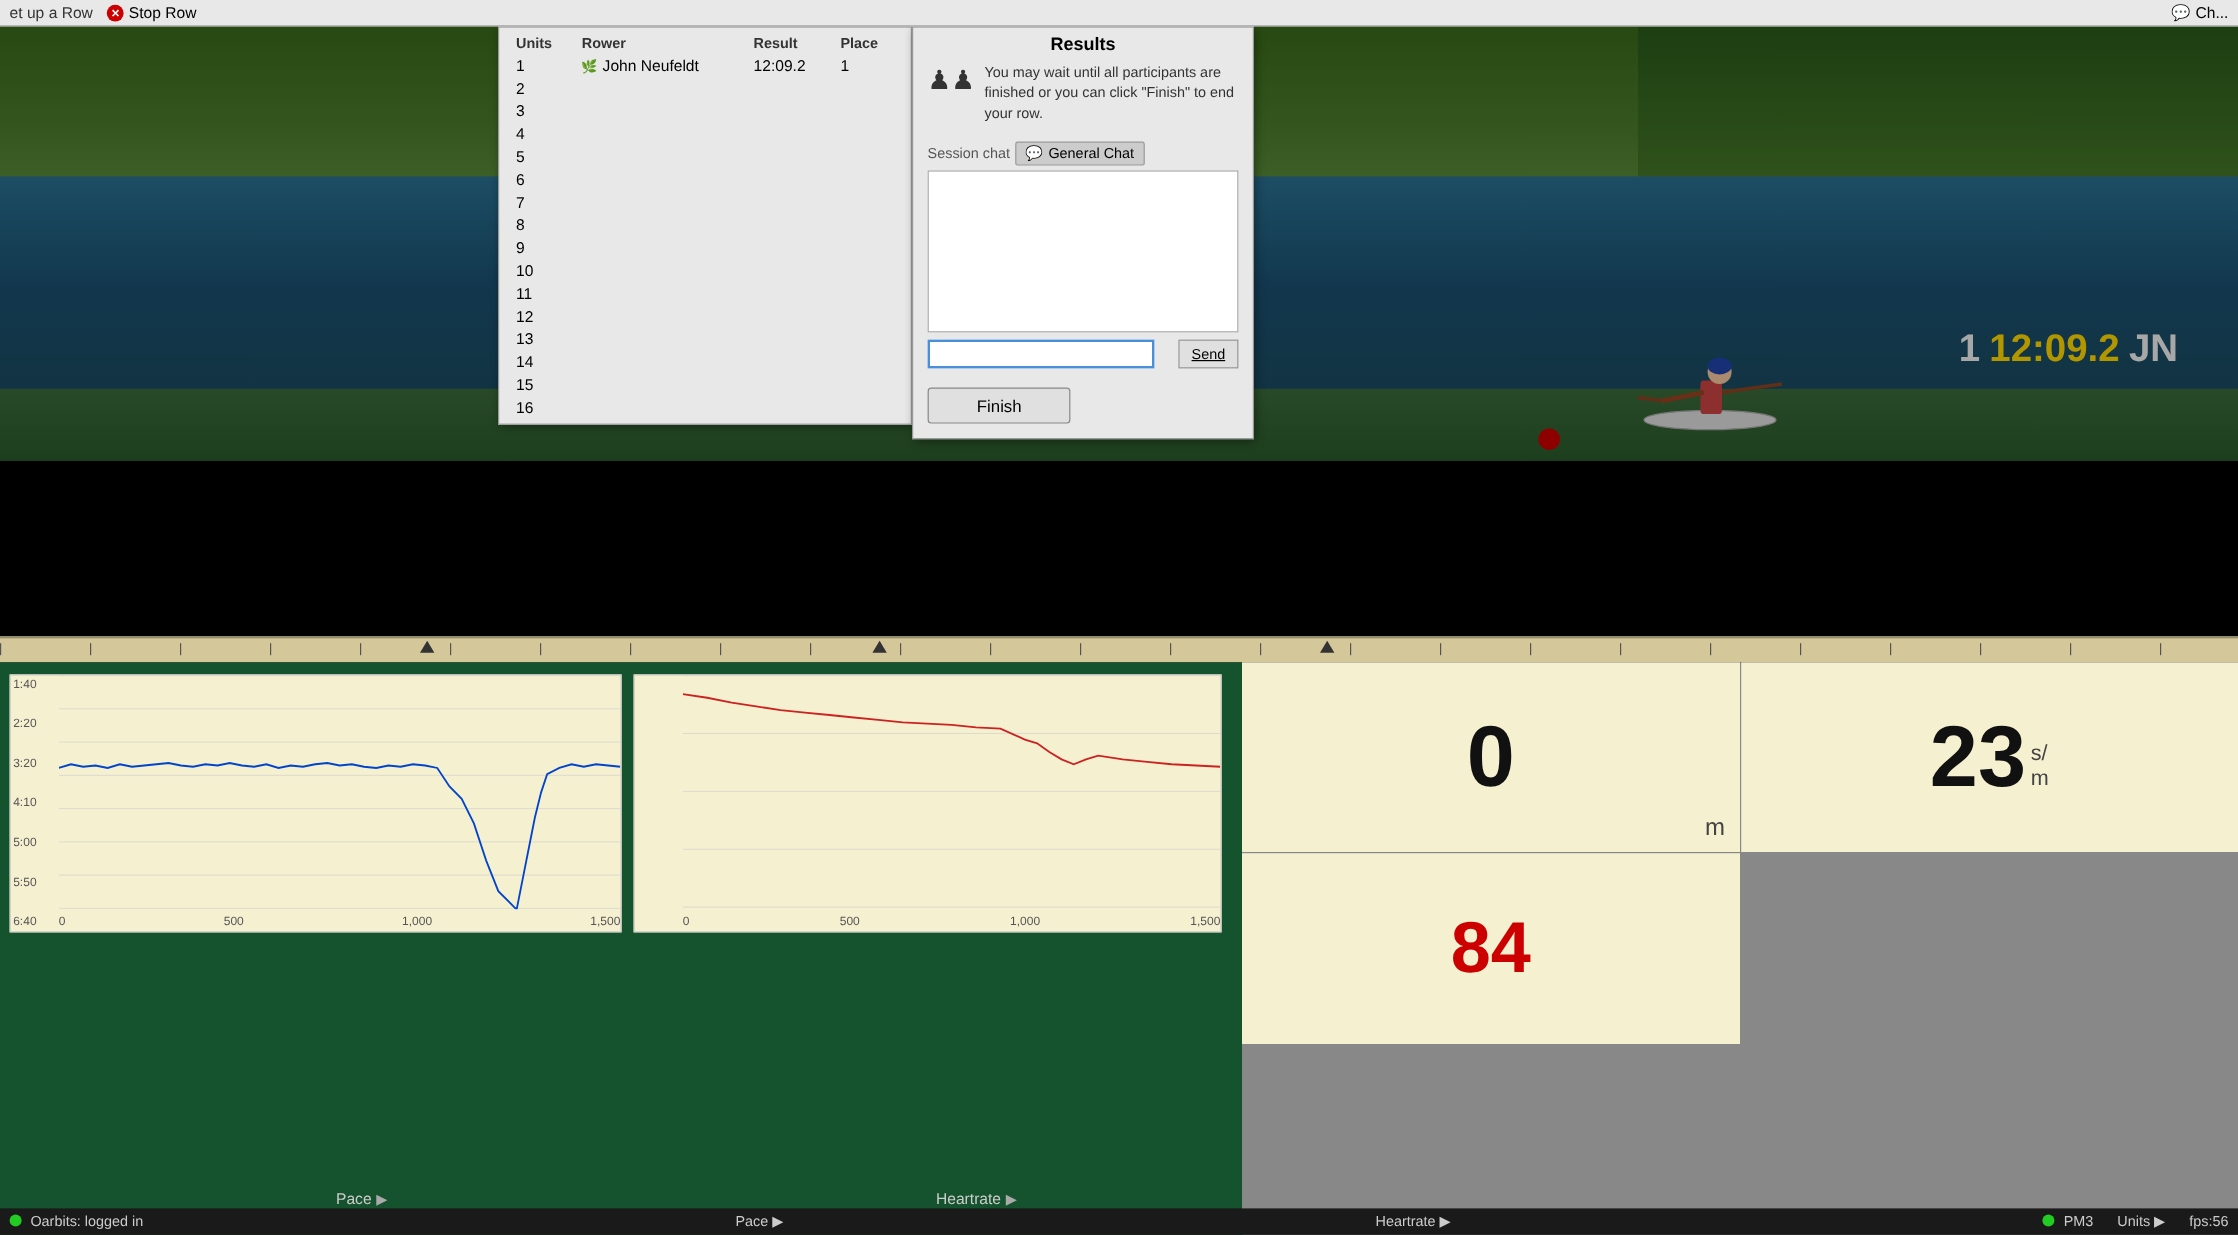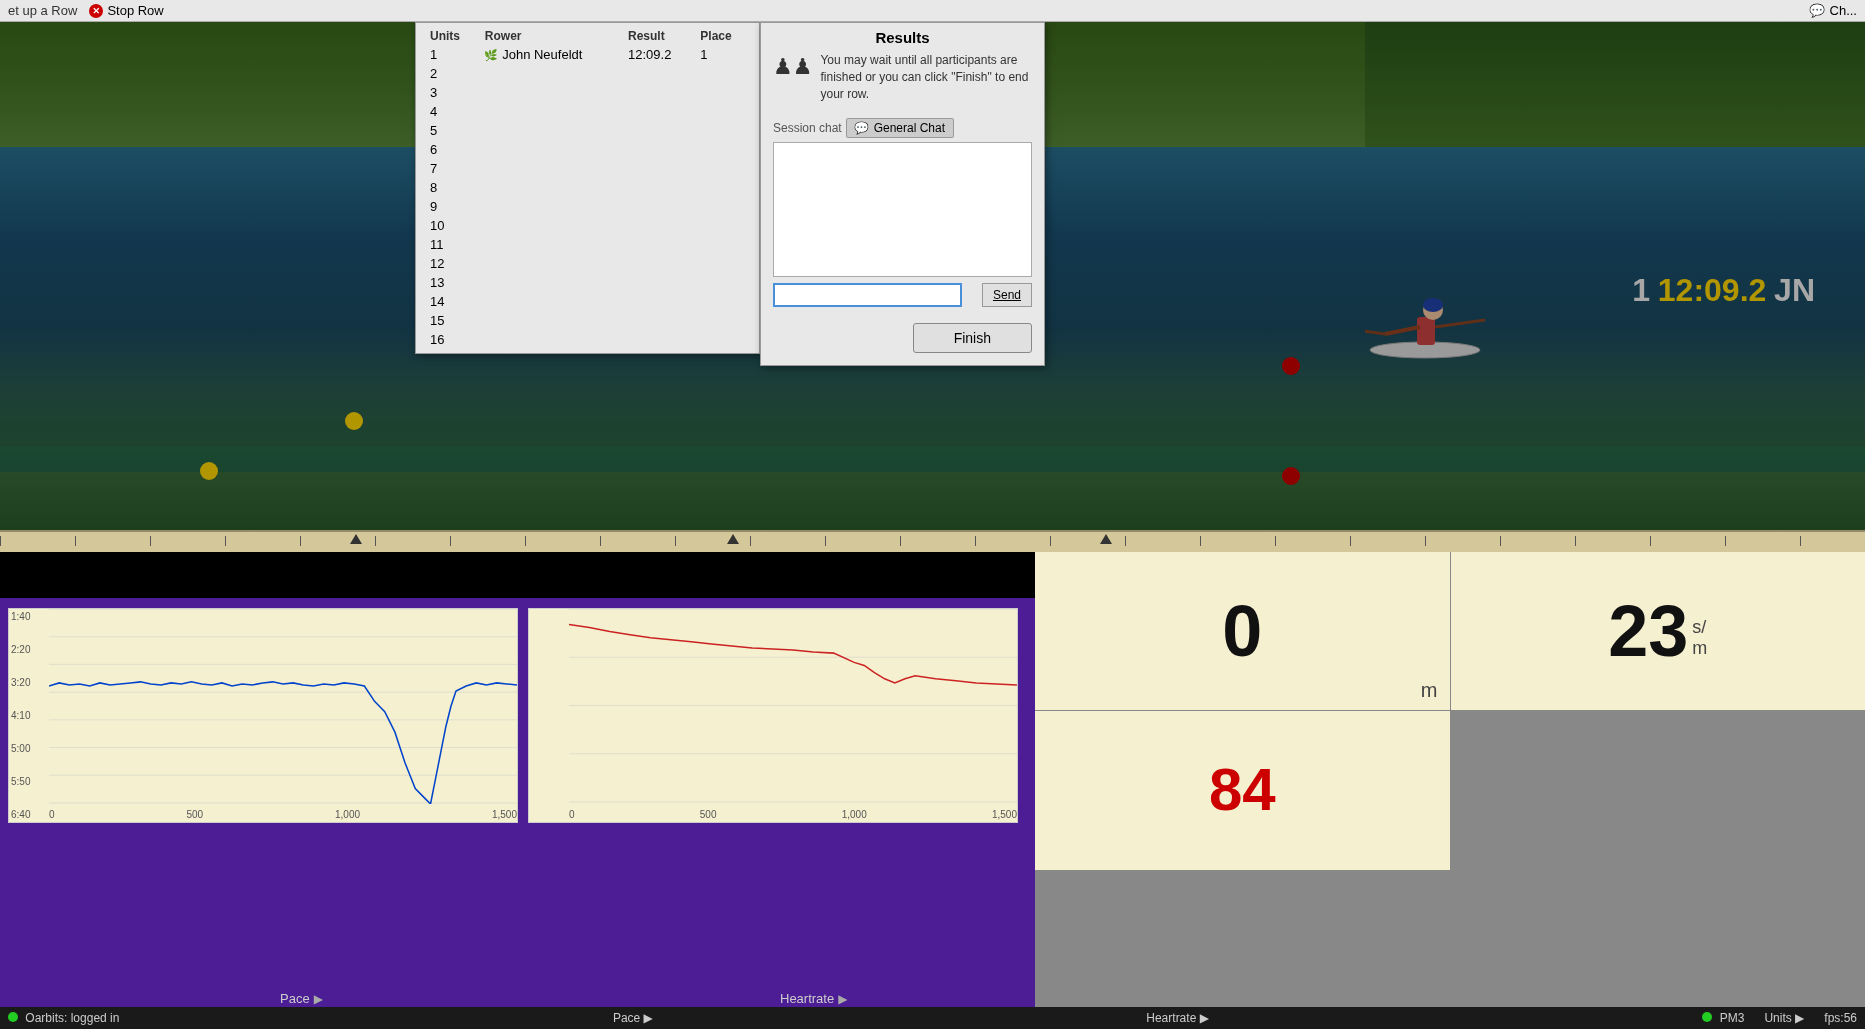--- a/index.html
+++ b/index.html
@@ -34,21 +34,21 @@
     #top-bar .chat-link {
       margin-left: auto;
       display: flex; align-items: center; gap: 4px;
       font-size: 13px;
     }
 
     
     #game-viewport {
       position: absolute;
       top: 22px; left: 0; right: 0;
-      height: 510px;
+      height: 362px;
       background: linear-gradient(180deg, #4a7a2a 0%, #3d6b22 15%, #2a5a8c 40%, #1a4a7c 60%, #2a6a4a 80%, #1a5a3a 100%);
       overflow: hidden;
     }
 
     
     #rower-figure {
       position: absolute;
       right: 380px;
       top: 250px;
       width: 120px;
@@ -109,24 +109,23 @@
     #bottom-area {
       position: absolute;
       top: 552px; left: 0; right: 0;
       height: 477px;
       display: flex;
     }
 
     
     #chart-panel {
       flex: 0 0 1035px;
-      background: #4c1d95;
+      background: #14532d;
       position: relative;
       overflow: hidden;
-      margin-top: 46px;
     }
 
     
     #pm-panel {
       flex: 0 0 830px;
       background: #2a2a2a;
       display: flex;
       flex-direction: column;
     }
     #pm-header {
@@ -364,21 +363,21 @@
       background: #e0e0e0;
       border: 1px solid #999;
       cursor: pointer;
       font-size: 12px;
     }
 
     
     #finish-btn-area {
       padding: 8px 12px 12px;
       display: flex;
-      justify-content: flex-end;
+      justify-content: flex-start;
     }
     #finish-btn {
       padding: 6px 40px;
       font-size: 14px;
       background: #e0e0e0;
       border: 1px solid #888;
       cursor: pointer;
       border-radius: 3px;
     }
 

